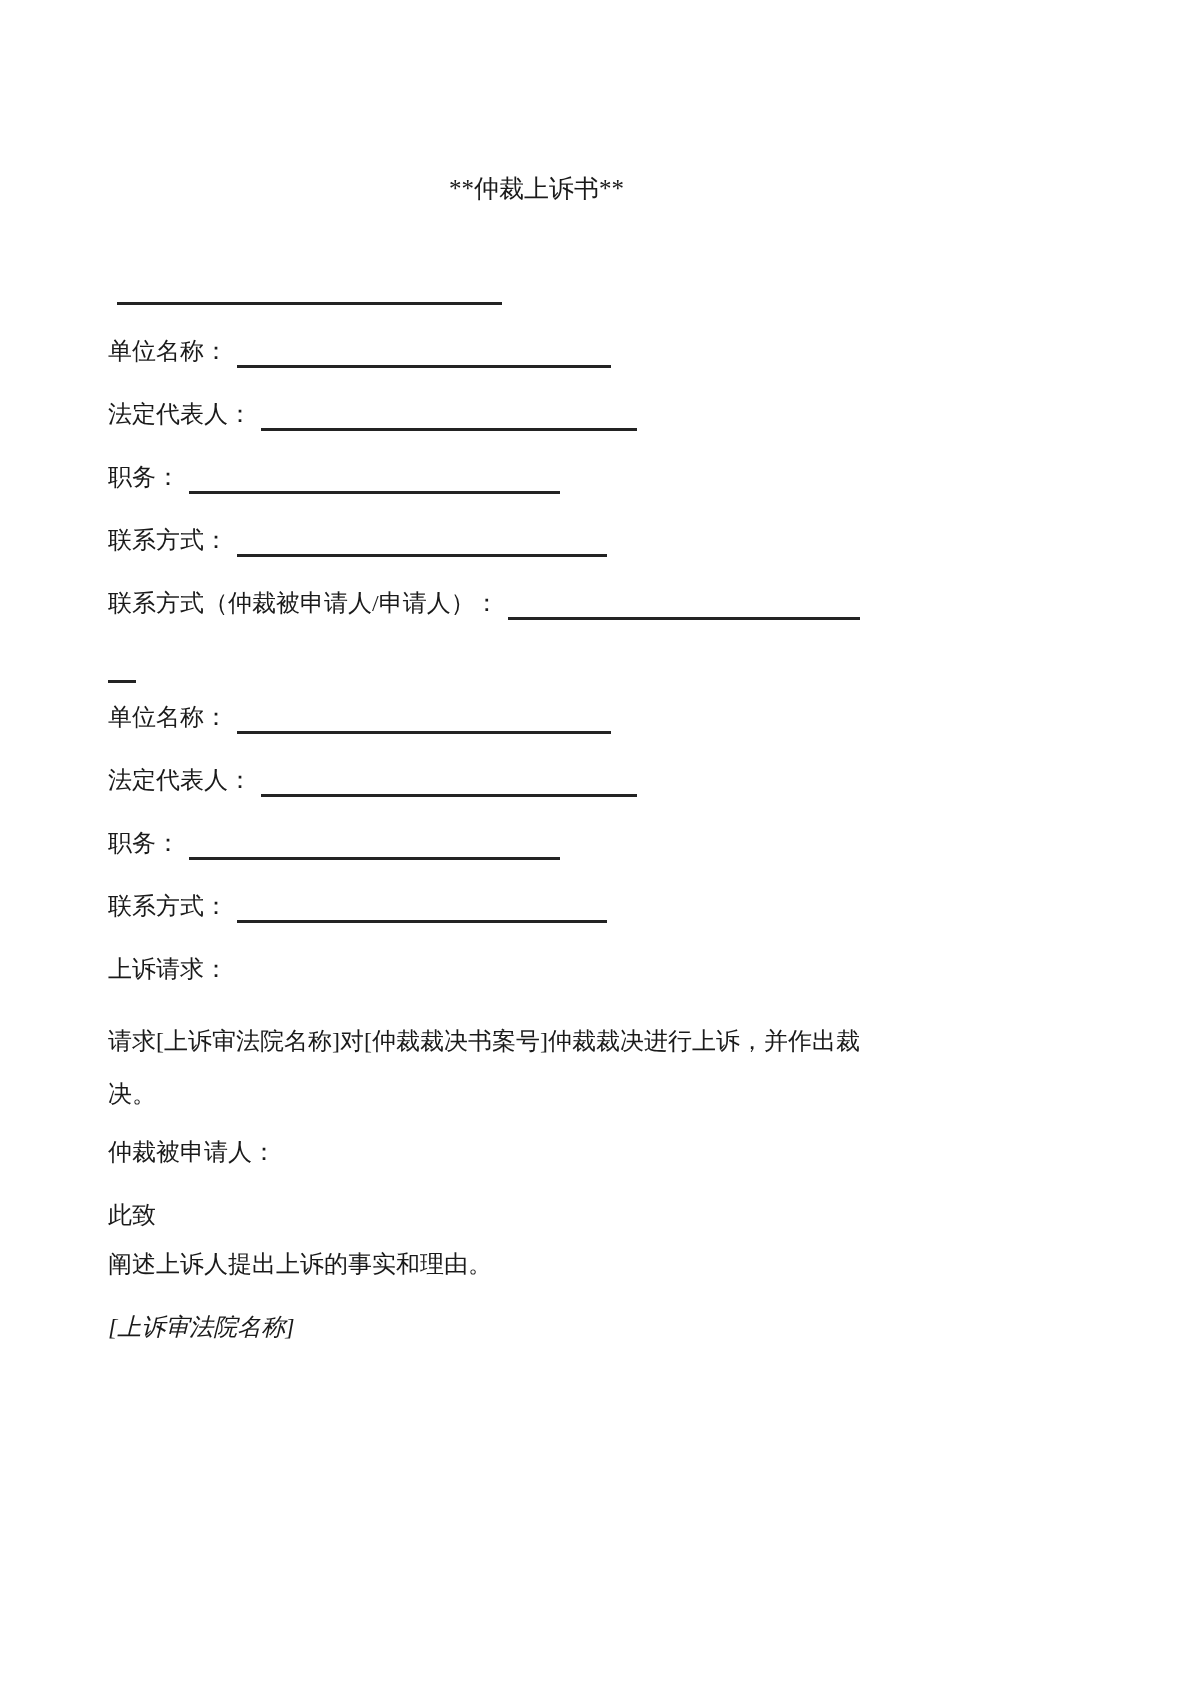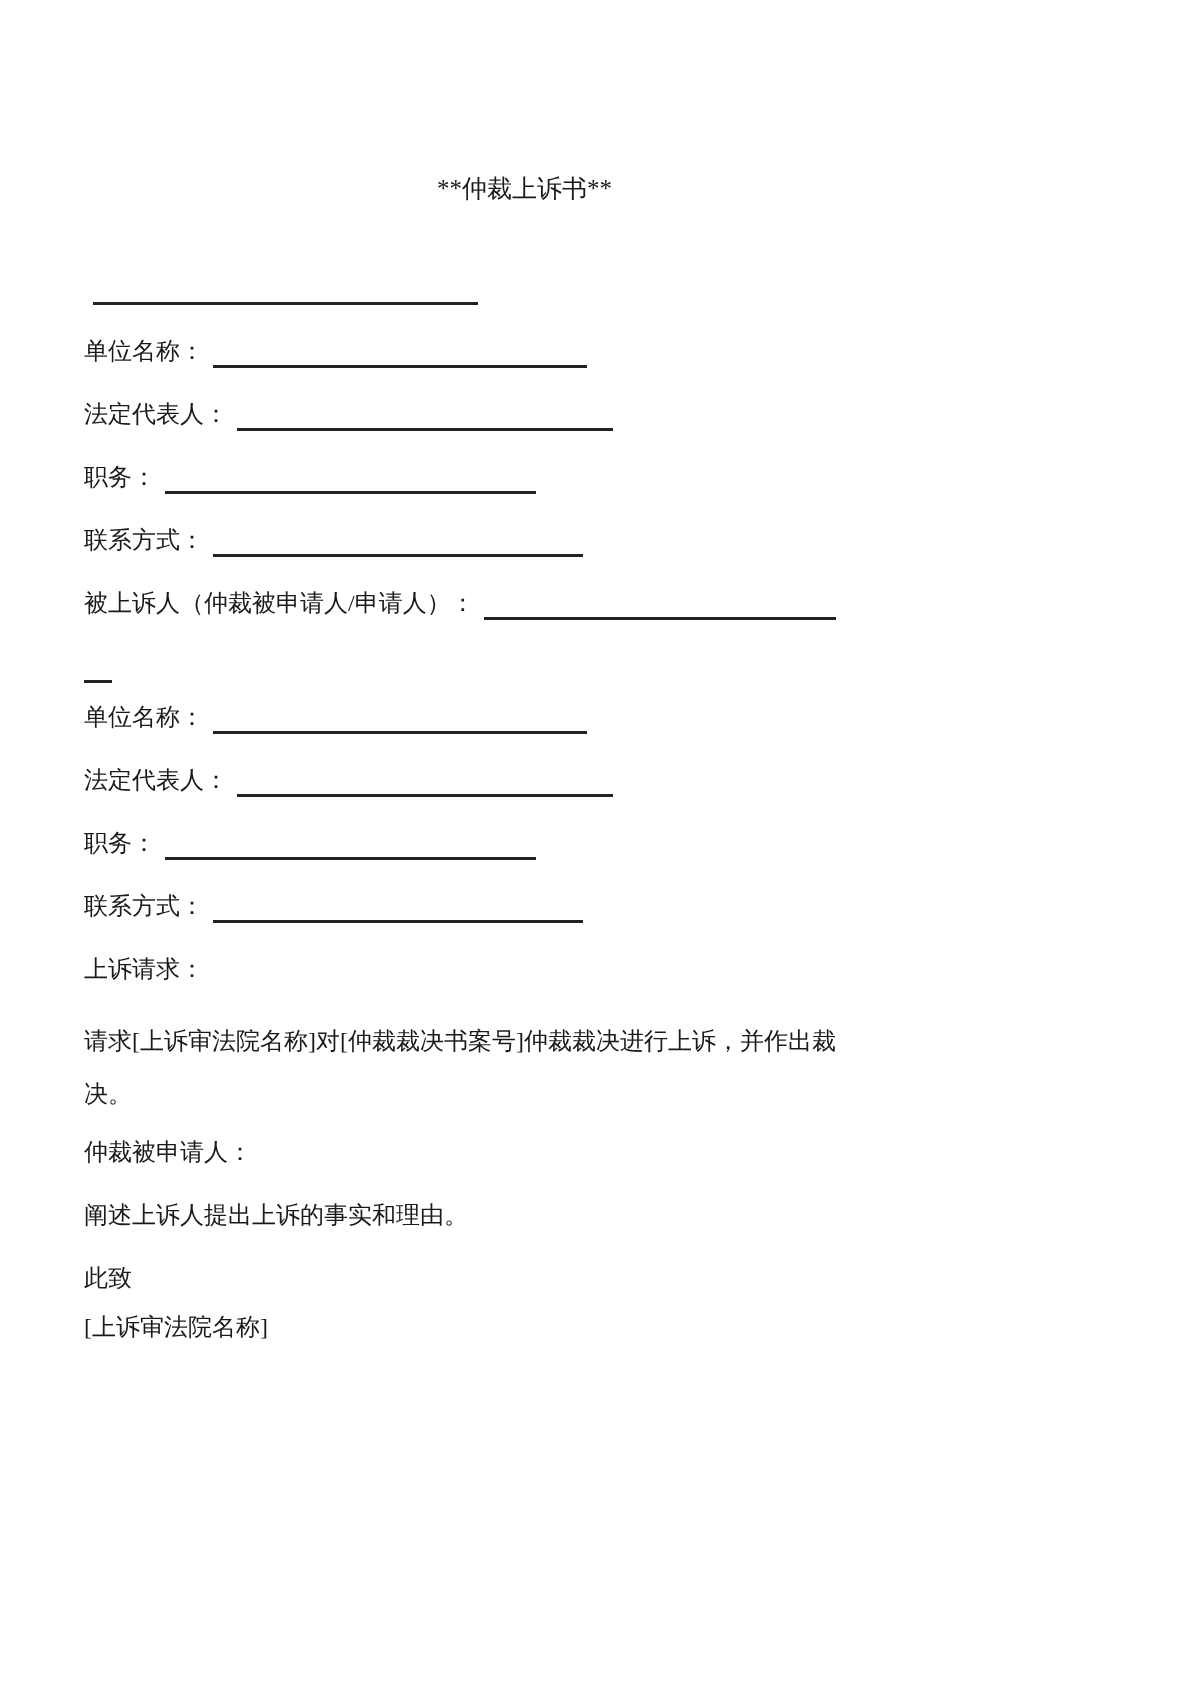--- a/index.html
+++ b/index.html
@@ -3,21 +3,21 @@
 <meta charset="utf-8">
 <style>
   html, body { margin: 0; padding: 0; background: #ffffff; }
   .page {
     position: relative;
     width: 1190px;
     height: 1683px;
     margin: 0 auto;
     background: #ffffff;
     box-sizing: border-box;
-    padding: 172px 225px 0 84px;
+    padding: 172px 225px 0 108px;
     font-family: "Liberation Serif", "DejaVu Serif", serif;
     color: #1a1a1a;
     font-size: 24px;
   }
   .doc-title {
     font-size: 25px;
     font-weight: normal;
     text-align: center;
     line-height: 34px;
     margin: 0 0 65px 0;
@@ -43,58 +43,58 @@
   .w28  { width: 28px; margin-left: 0; }
   .gap-appellee   { margin-top: 24px; }
   .wrap-line      { margin-top: 21px; margin-bottom: 17px; }
   .gap-request    { margin-top: 4px; }
   .para {
     line-height: 53px;
     max-width: 762px;
     margin: 27px 0 14px 0;
   }
   .salute-line    { margin-bottom: 15px; }
-  .court-line     { margin-bottom: 23px; }
+  .court-line     { margin-bottom: 23px; font-style: italic; }
   .sig-blank      { margin-left: 12px; }
 </style>
 </head>
 <body>
 
 <div class="page">
 
   <h1 class="doc-title">**仲裁上诉书**</h1>
 
   <p class="line"><span class="blank w385"></span></p>
 
   <p class="line"><span>单位名称：</span><span class="blank w374"></span></p>
 
   <p class="line"><span>法定代表人：</span><span class="blank w376"></span></p>
 
   <p class="line"><span>职务：</span><span class="blank w371"></span></p>
 
   <p class="line"><span>联系方式：</span><span class="blank w370"></span></p>
 
-  <p class="line gap-appellee"><span>被上诉人（仲裁被申请人/申请人）：</span><span class="blank w352"></span></p>
+  <p class="line gap-appellee"><span>联系方式（仲裁被申请人/申请人）：</span><span class="blank w352"></span></p>
 
   <p class="line wrap-line"><span class="blank w28"></span></p>
 
   <p class="line"><span>单位名称：</span><span class="blank w374"></span></p>
 
   <p class="line"><span>法定代表人：</span><span class="blank w376"></span></p>
 
   <p class="line"><span>职务：</span><span class="blank w371"></span></p>
 
   <p class="line"><span>联系方式：</span><span class="blank w370"></span></p>
 
   <p class="line gap-request">上诉请求：</p>
 
   <p class="para">请求[上诉审法院名称]对[仲裁裁决书案号]仲裁裁决进行上诉，并作出裁决。</p>
 
   <p class="line">仲裁被申请人：</p>
 
+  <p class="line salute-line">此致</p>
+
   <p class="line">阐述上诉人提出上诉的事实和理由。</p>
-
-  <p class="line salute-line">此致</p>
 
   <p class="line court-line">[上诉审法院名称]</p>
 
 
 </div>
 
 </body></html>

